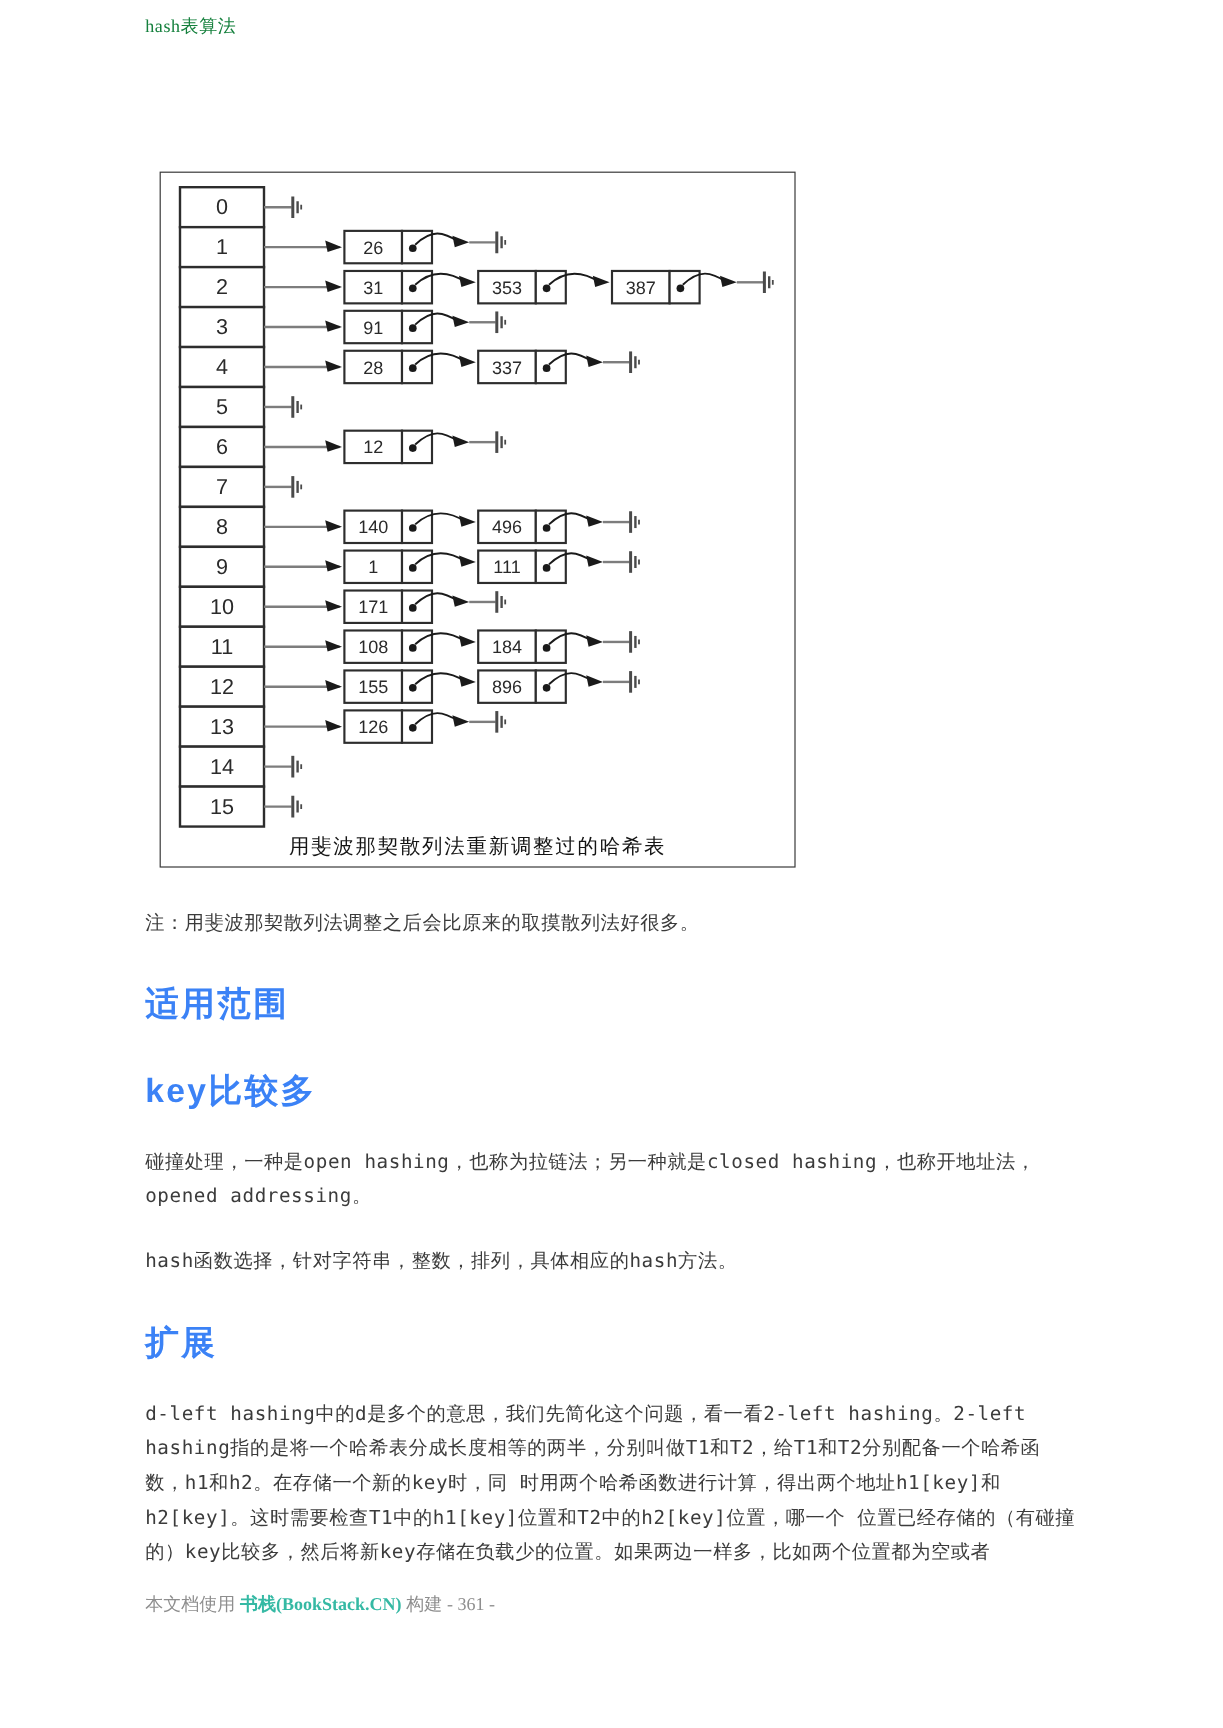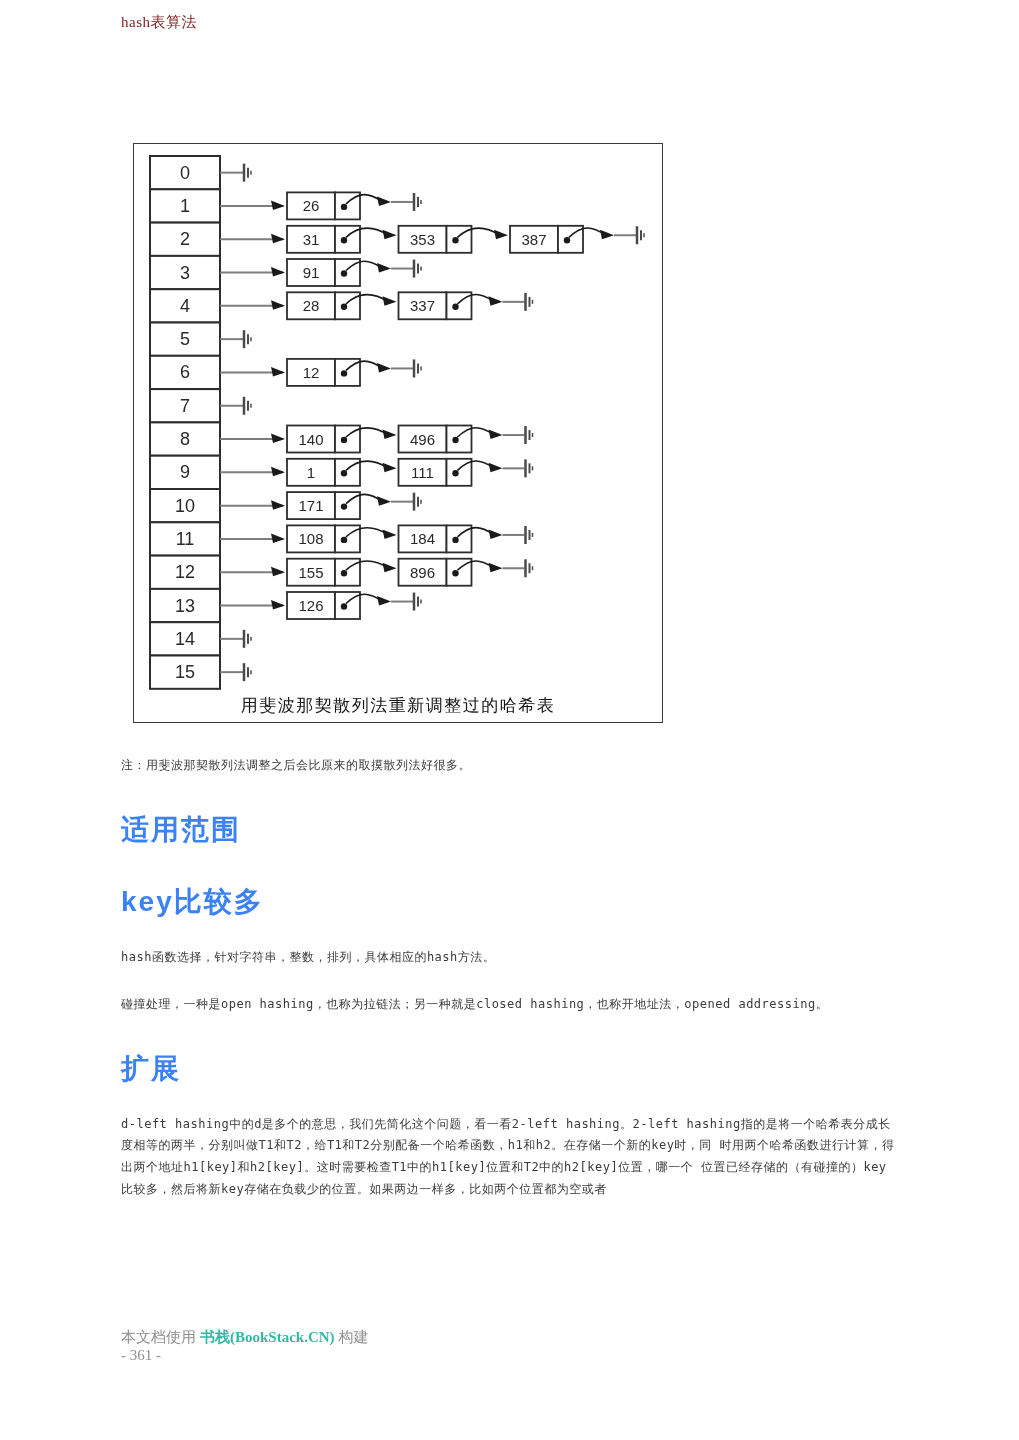--- a/index.html
+++ b/index.html
@@ -6,54 +6,54 @@
   html,body { background:#ffffff; }
   body {
     width:1019px; height:1440px; position:relative; overflow:hidden;
     font-family:"DejaVu Sans Mono","Liberation Mono",monospace;
   }
   .page { position:absolute; inset:0; padding:0 121px; }
 
   .doc-header {
     position:absolute; top:13px; left:121px;
     font-family:"Liberation Serif",serif;
-    font-size:15px; color:#7f1d1d; letter-spacing:0.5px;
+    font-size:15px; color:#15803d; letter-spacing:0.5px;
   }
 
   .figure {
     margin:143px 0 0 12px;
     width:530px; height:580px;
     border:1px solid #3a3a3a;
     position:relative; background:#fff;
   }
   .figure svg { display:block; }
   .figure-caption {
     position:absolute; left:0; right:0; bottom:5px;
     text-align:center;
     font-family:"Liberation Sans",sans-serif;
     font-size:17px; color:#141414; letter-spacing:1.5px;
   }
 
   p.body-text {
-    font-size:12px; color:#3b3b3b; line-height:1.8;
+    font-size:16px; color:#3b3b3b; line-height:1.8;
     margin-top:26px; letter-spacing:0.5px;
   }
   p.note { margin-top:32px; }
 
   h2.section-heading {
     font-family:"Liberation Sans",sans-serif;
     font-size:28px; font-weight:600; color:#3b82f6;
     letter-spacing:2px; margin:34px 0 0;
   }
 
   .doc-footer {
     position:absolute; top:1328px; left:121px; right:121px;
-    display:flex; justify-content:center; align-items:baseline;
+    display:flex; justify-content:flex-start; align-items:baseline;
     font-family:"Liberation Serif",serif;
-    font-size:15px; color:#8e8e8e;flex-direction:column;
+    font-size:15px; color:#8e8e8e;
   }
   .doc-footer-left span { margin-right:4px; }
   .brand-link {
     color:#35b9a4; font-weight:bold; text-decoration:none; cursor:pointer;
   }
 </style>
 </head>
 <body>
 
 <div class="page">
@@ -390,22 +390,22 @@
         </g>
       </svg>
     <div class="figure-caption">用斐波那契散列法重新调整过的哈希表</div>
   </div>
 
   <p class="body-text note">注：用斐波那契散列法调整之后会比原来的取摸散列法好很多。</p>
 
   <div id="sections">
       <h2 class="section-heading">适用范围</h2>
       <h2 class="section-heading">key比较多</h2>
+      <p class="body-text">碰撞处理，一种是open hashing，也称为拉链法；另一种就是closed hashing，也称开地址法，opened addressing。</p>
       <p class="body-text">hash函数选择，针对字符串，整数，排列，具体相应的hash方法。</p>
-      <p class="body-text">碰撞处理，一种是open hashing，也称为拉链法；另一种就是closed hashing，也称开地址法，opened addressing。</p>
       <h2 class="section-heading">扩展</h2>
       <p class="body-text">d-left hashing中的d是多个的意思，我们先简化这个问题，看一看2-left hashing。2-left hashing指的是将一个哈希表分成长度相等的两半，分别叫做T1和T2，给T1和T2分别配备一个哈希函数，h1和h2。在存储一个新的key时，同 时用两个哈希函数进行计算，得出两个地址h1[key]和h2[key]。这时需要检查T1中的h1[key]位置和T2中的h2[key]位置，哪一个 位置已经存储的（有碰撞的）key比较多，然后将新key存储在负载少的位置。如果两边一样多，比如两个位置都为空或者</p>
     </div>
 
   <div class="doc-footer">
     <div class="doc-footer-left">
       <span>本文档使用</span><span class="brand-link">书栈(BookStack.CN)</span><span>构建</span>
     </div>
     <div>- 361 -</div>
   </div>

